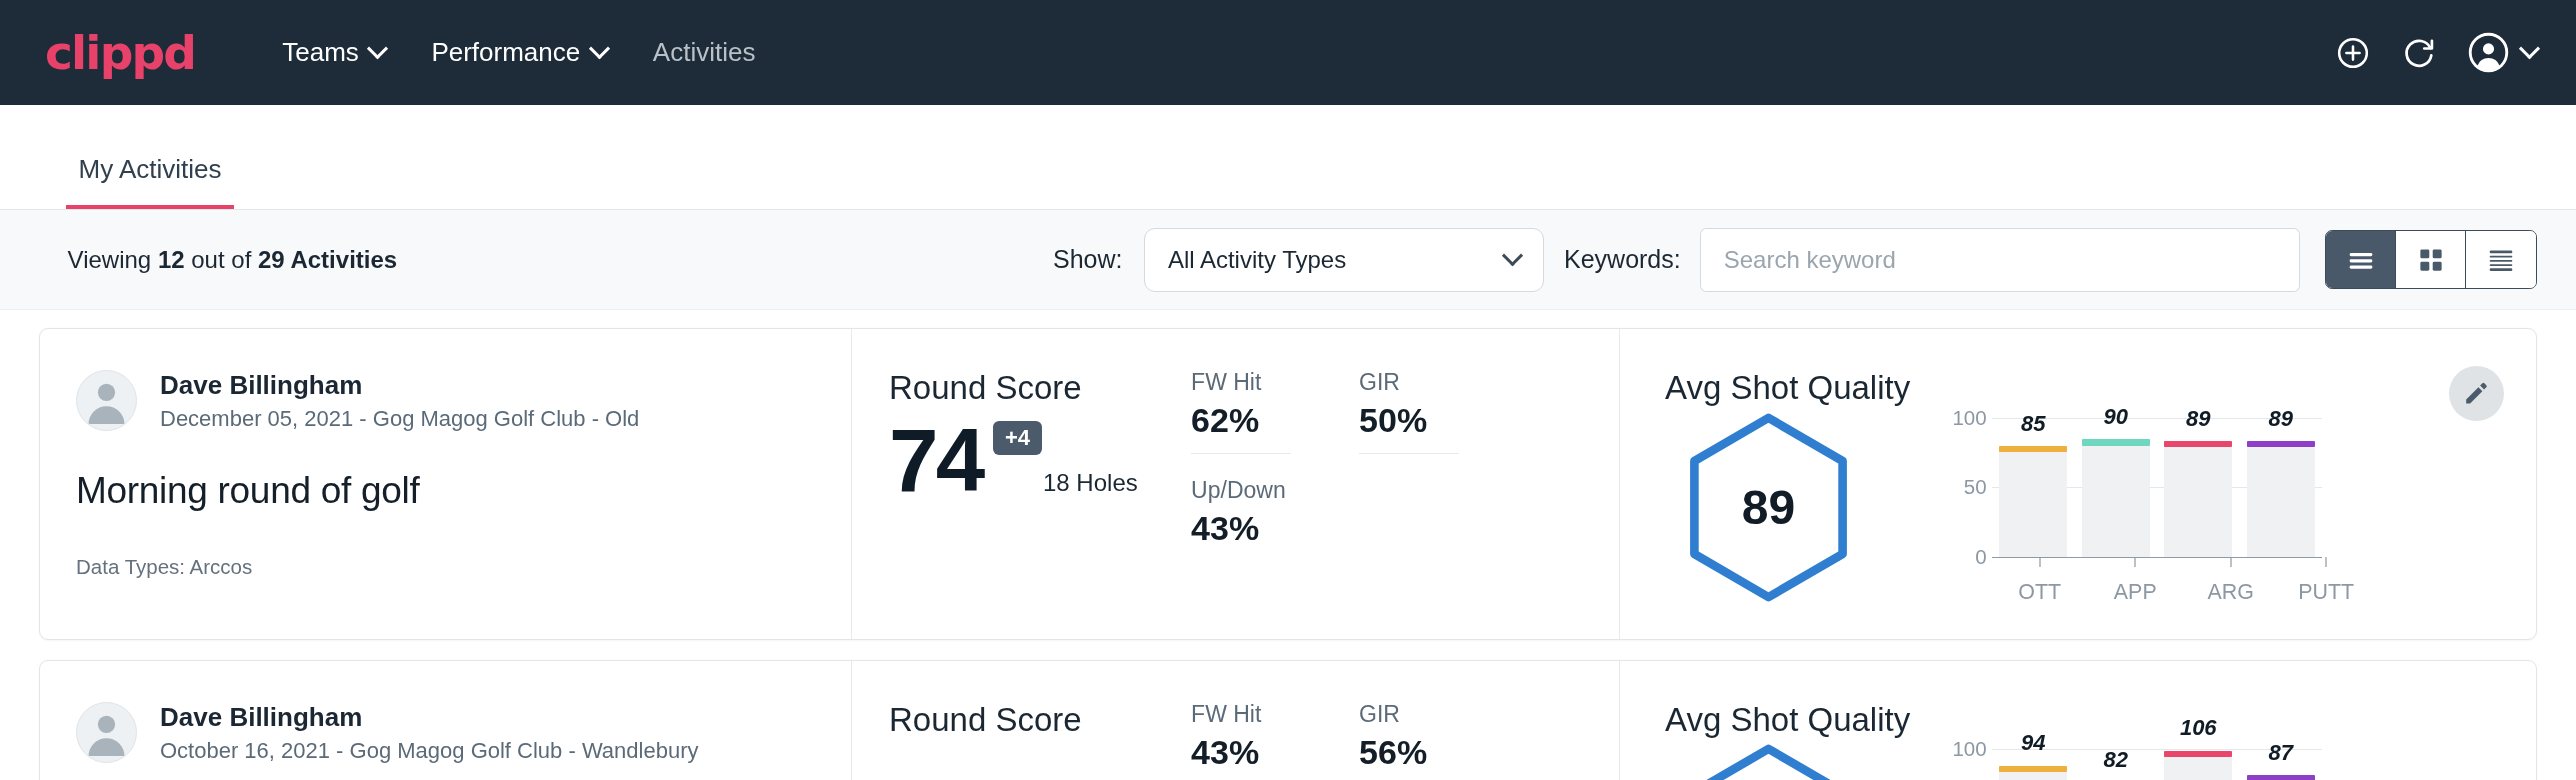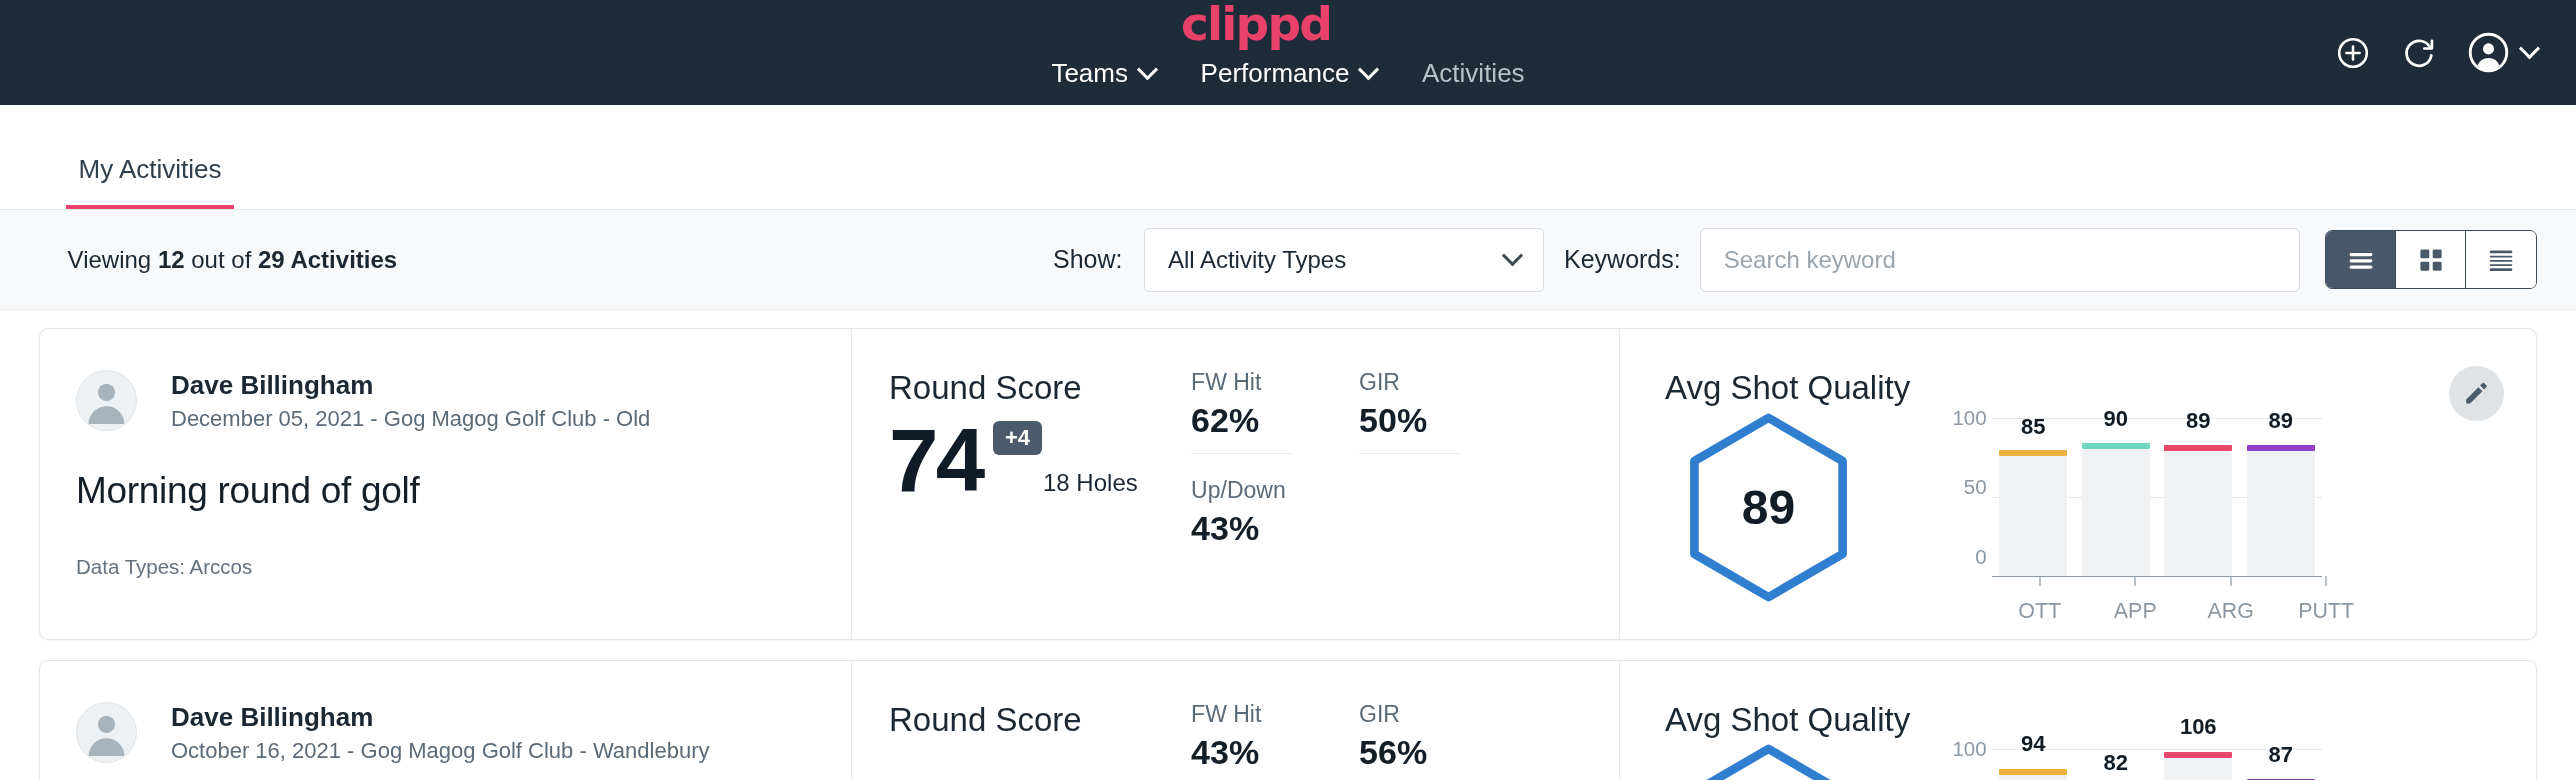--- a/index.html
+++ b/index.html
@@ -12,21 +12,20 @@
   }
 
   
   .topnav {
     height: 105px;
     background: #1e2b38;
     display: flex;
     align-items: center;
     padding: 0 45px;
     position: relative;
-    flex-direction: column;
   }
   .logo {
     font-size: 47px;
     font-weight: 700;
     color: #e8416a;
     letter-spacing: -1.8px;
     margin-right: 64px;
     line-height: 1;
     font-family: "DejaVu Sans", sans-serif;
   }
@@ -94,21 +93,21 @@
   .filter-center {
     position: absolute;
     left: 1053px;
     display: flex; align-items: center; gap: 21.4px;
   }
   .flabel { font-size: 25px; color: #1b2733; white-space: nowrap; }
   .select-box {
     width: 400px; height: 64px;
     background: #ffffff;
     border: 0.9px solid #d4dadf;
-    border-radius: 5px;
+    border-radius: 11px;
     display: flex; align-items: center; justify-content: space-between;
     padding: 12px 23px;
     font-size: 24px; color: #1b2733;
     cursor: pointer;
   }
   .select-chev {
     width: 15px; height: 15px;
     border-right: 3.6px solid #3d4a57;
     border-bottom: 3.6px solid #3d4a57;
     transform: rotate(45deg) translate(-2.7px,-2.7px);
@@ -156,21 +155,21 @@
     display: flex;
     position: relative;
     margin-bottom: 19.6px;
     box-shadow: 0 0.9px 1.8px rgba(16,24,40,0.04);
   }
   .col-left {
     width: 812px;
     padding: 40px 0 0 36px;
     border-right: 0.9px solid #e6eaed;
   }
-  .who { display: flex; align-items: center; gap: 34px; }
+  .who { display: flex; align-items: center; gap: 23px; }
   .who-avatar {
     width: 61px; height: 61px; border-radius: 50%;
     background: #eef1f3; border: 0.9px solid #dfe4e8;
     display: flex; align-items: flex-end; justify-content: center;
     overflow: hidden; flex: none;
   }
   .who-name { font-size: 26px; font-weight: 700; color: #1b2733; line-height: 1.25; }
   .who-sub { font-size: 22px; color: #5b6a78; margin-top: 3.6px; line-height: 1.25; }
   .card-title {
     font-size: 37px; color: #151f29; font-weight: 400;
@@ -223,21 +222,21 @@
 
   
   .bc { display: flex; }
   .bc-yaxis {
     width: 52px; height: 139px; position: relative; flex: none;
   }
   .bc-ytick {
     position: absolute; right: 5.4px; font-size: 20.5px; color: #8c98a3;
     transform: translateY(-50%); text-align: right;
   }
-  .bc-plot { position: relative; height: 158px; }
+  .bc-plot { position: relative; height: 139px; font-style: italic; }
   .bc-grid {
     position: absolute; left: 0; right: 0; height: 0.9px; background: #e4e8eb;
   }
   .bc-grid.base { background: #8e9aa5; }
   .bc-bars {
     position: absolute; left: 0; right: 0; bottom: 0; top: 0;
     display: flex; align-items: flex-end;
   }
   .bc-col { flex: 1; display: flex; flex-direction: column; align-items: center; height: 100%; justify-content: flex-end; position: relative; }
   .bc-bar { width: 68px; background: #f0f1f2; position: relative; }

